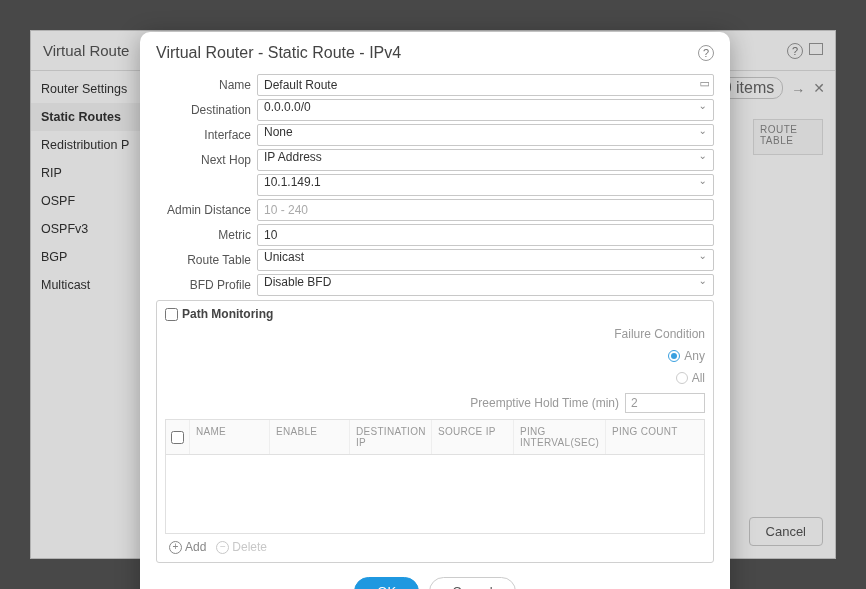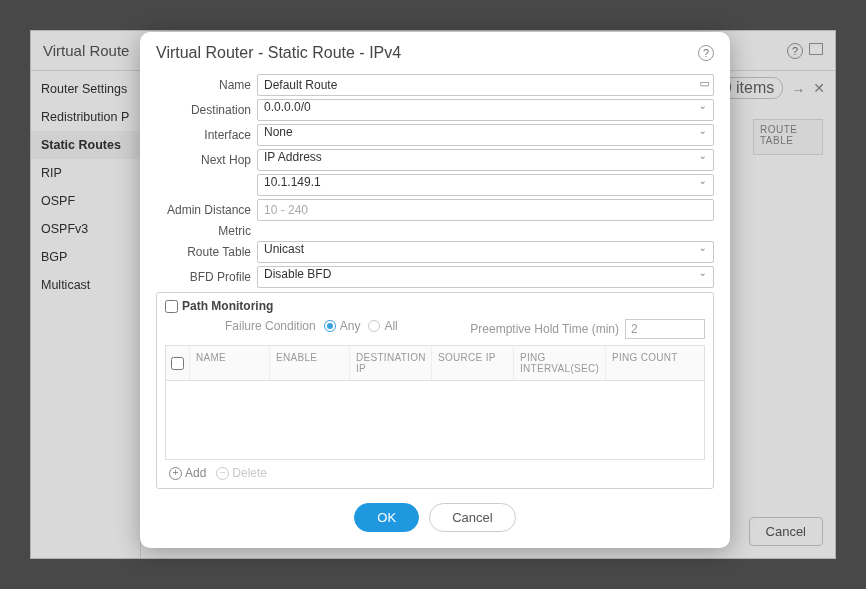--- a/index.html
+++ b/index.html
@@ -30,21 +30,21 @@
 .form-input, .form-select { flex: 1; height: 22px; border: 1px solid #c8c8c8; border-radius: 2px; padding: 0 6px; font-size: 12px; color: #333; background: #fff; }
 .form-input::placeholder { color: #aaa; }
 .form-select { position: relative; display: flex; justify-content: space-between; cursor: pointer; gap: 44px; }
 .chev { color: #888; font-size: 10px; }
 .input-with-icon { flex: 1; position: relative; display: flex; }
 .input-with-icon .form-input { width: 100%; padding-right: 22px; }
 .input-icon { position: absolute; right: 4px; top: 3px; font-size: 11px; color: #888; }
 .fieldset { border: 1px solid #d0d0d0; border-radius: 3px; margin-top: 4px; padding: 6px 8px 8px; }
 .fieldset-title { display: flex; align-items: center; gap: 4px; font-size: 12px; font-weight: 600; color: #444; margin-bottom: 6px; }
 .fieldset-title input { margin: 0; }
-.pm-controls { display: flex; align-items: flex-start; gap: 8px; margin-bottom: 6px; color: #999; font-size: 12px; padding-left: 60px; }
+.pm-controls { display: flex; align-items: flex-end; gap: 8px; margin-bottom: 6px; color: #999; font-size: 12px; padding-left: 60px; flex-direction: column; }
 .radio-opt { display: flex; align-items: center; gap: 4px; }
 .radio-dot { width: 12px; height: 12px; border-radius: 50%; border: 1px solid #ccc; display: inline-flex; align-items: center; justify-content: center; }
 .radio-dot.on { border-color: #3aa0e0; }
 .radio-dot.on::after { content: ''; width: 6px; height: 6px; background: #3aa0e0; border-radius: 50%; }
 .pm-hold { display: flex; align-items: center; gap: 6px; margin-left: auto; }
 .pm-hold input { width: 80px; height: 20px; border: 1px solid #ccc; padding: 0 5px; font-size: 12px; color: #999; }
 .pm-table { border: 1px solid #e0e0e0; }
 .pm-table-head { display: flex; background: #fafafa; border-bottom: 1px solid #e0e0e0; }
 .pm-th { font-size: 10px; color: #999; letter-spacing: 0.3px; padding: 6px 6px; border-right: 1px solid #eee; }
 .pm-th:last-child { border-right: none; }
@@ -75,22 +75,22 @@
   <div class="bg-header">
     <span>Virtual Route</span>
     <div class="bg-header-icons">
       <span class="help-icon">?</span>
       <span class="sq-icon"></span>
     </div>
   </div>
   <div class="bg-body">
     <div class="bg-sidebar">
       <div class="bg-sidebar-item">Router Settings</div>
+      <div class="bg-sidebar-item active">Static Routes</div>
       <div class="bg-sidebar-item">Redistribution P</div>
-      <div class="bg-sidebar-item active">Static Routes</div>
       <div class="bg-sidebar-item">RIP</div>
       <div class="bg-sidebar-item">OSPF</div>
       <div class="bg-sidebar-item">OSPFv3</div>
       <div class="bg-sidebar-item">BGP</div>
       <div class="bg-sidebar-item">Multicast</div>
     </div>
     <div class="bg-main">
       <div class="bg-toolbar">
         <span class="bg-items-pill">0 items</span>
         <span class="bg-arrow">→</span>
@@ -152,20 +152,21 @@
       </div>
     </div>
 
     <div class="form-row">
       <label class="form-label">Admin Distance</label>
       <input class="form-input" placeholder="10 - 240" style="">
     </div>
 
     <div class="form-row">
       <label class="form-label">Metric</label>
+      <input class="form-input" value="10" style="">
     </div>
 
     <div class="form-row">
       <label class="form-label">Route Table</label>
       <div class="form-select">
         <span>Unicast</span>
         <span class="chev">⌄</span>
       </div>
     </div>
 

